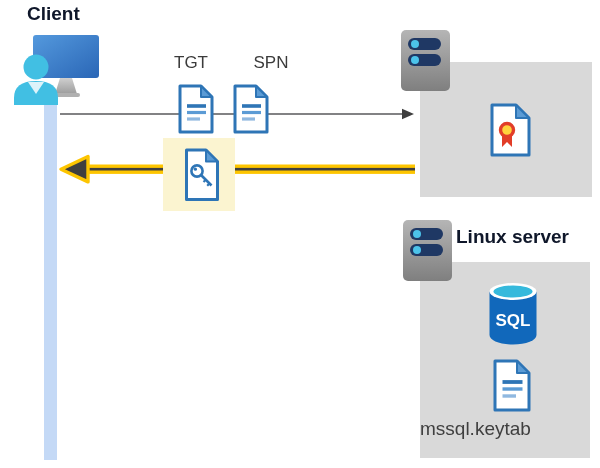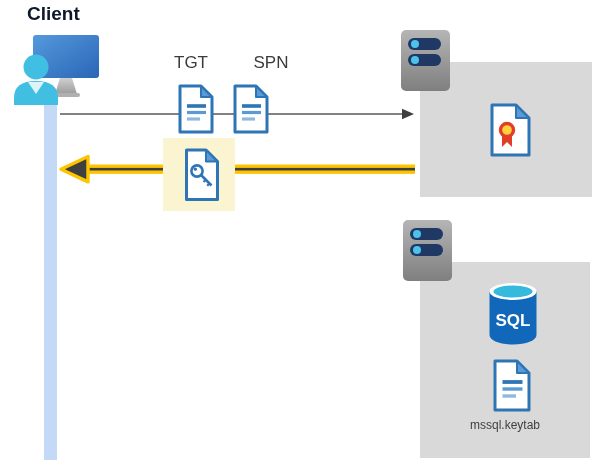--- a/index.html
+++ b/index.html
@@ -8,21 +8,21 @@
     font-family:"Liberation Sans",sans-serif;overflow:hidden;
   }
   .abs{position:absolute;}
   .heading{font-weight:bold;color:#0f172a;font-size:19px;line-height:1.2;}
   .ticket-label{font-size:17px;color:#3b3b3b;text-align:center;}
   .panel{background:#d9d9d9;z-index:1;}
   .lifeline{background:#c4d9f6;z-index:1;}
   .highlight{background:#fbf4d0;z-index:3;}
   .icon{z-index:4;}
   .arrow-layer{z-index:2;pointer-events:none;}
-  .file-label{font-size:12px;color:#3f3f3f;text-align:center;z-index:4;}
+  .file-label{font-size:19px;color:#3f3f3f;text-align:left;z-index:4;}
   svg{display:block;}
 </style>
 </head>
 <body>
 
 <div id="canvas">
 
   <div class="abs panel" style="left:420px;top:62px;width:172px;height:135px;"></div>
   <div class="abs panel" style="left:420px;top:262px;width:170px;height:196px;"></div>
 
@@ -109,20 +109,21 @@
     <circle cx="15" cy="31" r="4" fill="#4CC3EA"></circle>
   </svg>
 
   <svg class="abs icon" style="left:489px;top:103px;" width="43" height="55" viewBox="0 0 43 55">
     <path d="M3 2 H27 L40 15 V52 H3 Z" fill="#FFFFFF" stroke="#2E75B6" stroke-width="3" stroke-linejoin="round"></path>
     <polygon points="27,2 40,15 27,15" fill="#5B9BD5" stroke="#2E75B6" stroke-width="2" stroke-linejoin="round"></polygon>
     <path d="M13 31 V44 L18 39 L23 44 V31 Z" fill="#E23D28"></path>
     <circle cx="18" cy="27" r="6.5" fill="#FFD23C" stroke="#E23D28" stroke-width="3.4"></circle>
   </svg>
 
+  <div class="abs heading" style="left:456px;top:226px;white-space:nowrap;">Linux server</div>
 
   <svg class="abs icon" style="left:402px;top:219px;" width="51" height="63" viewBox="0 0 51 63">
     <defs>
       <linearGradient id="srv2" x1="0" y1="0" x2="0" y2="1">
         <stop offset="0" stop-color="#B5B5B5"></stop>
           <stop offset="1" stop-color="#7F7F7F"></stop>
       </linearGradient>
     </defs>
     <rect x="1" y="1" width="49" height="61" rx="5" fill="url(#srv2)"></rect>
     <rect x="8" y="9" width="33" height="12" rx="6" fill="#1F3864"></rect>

